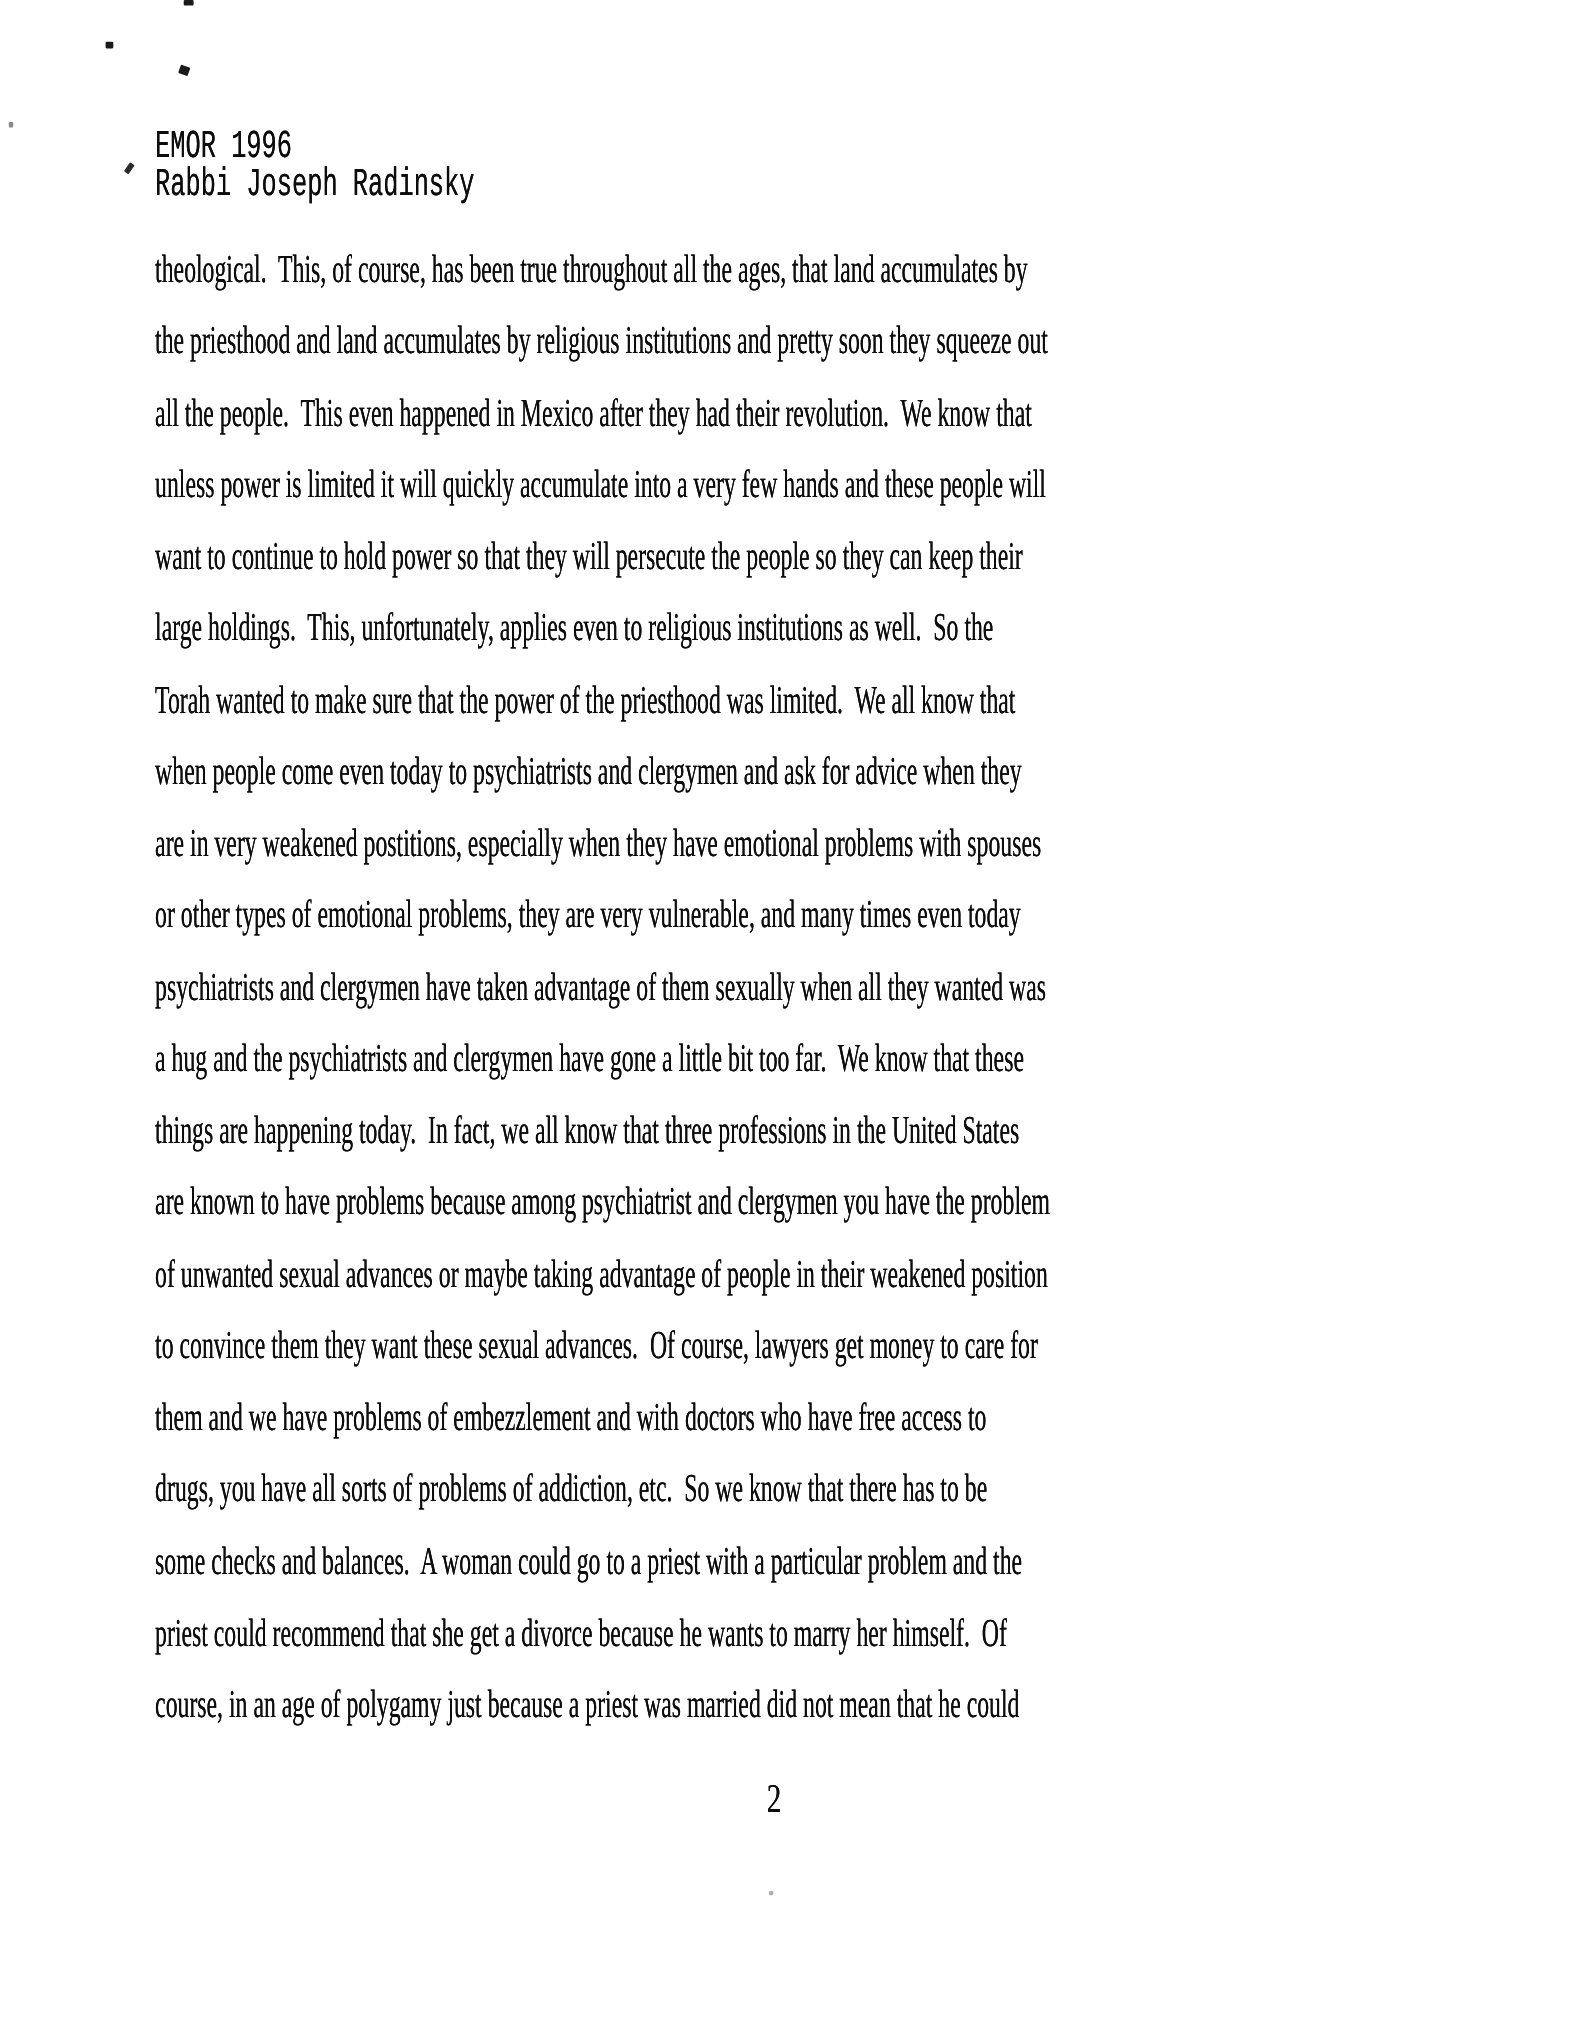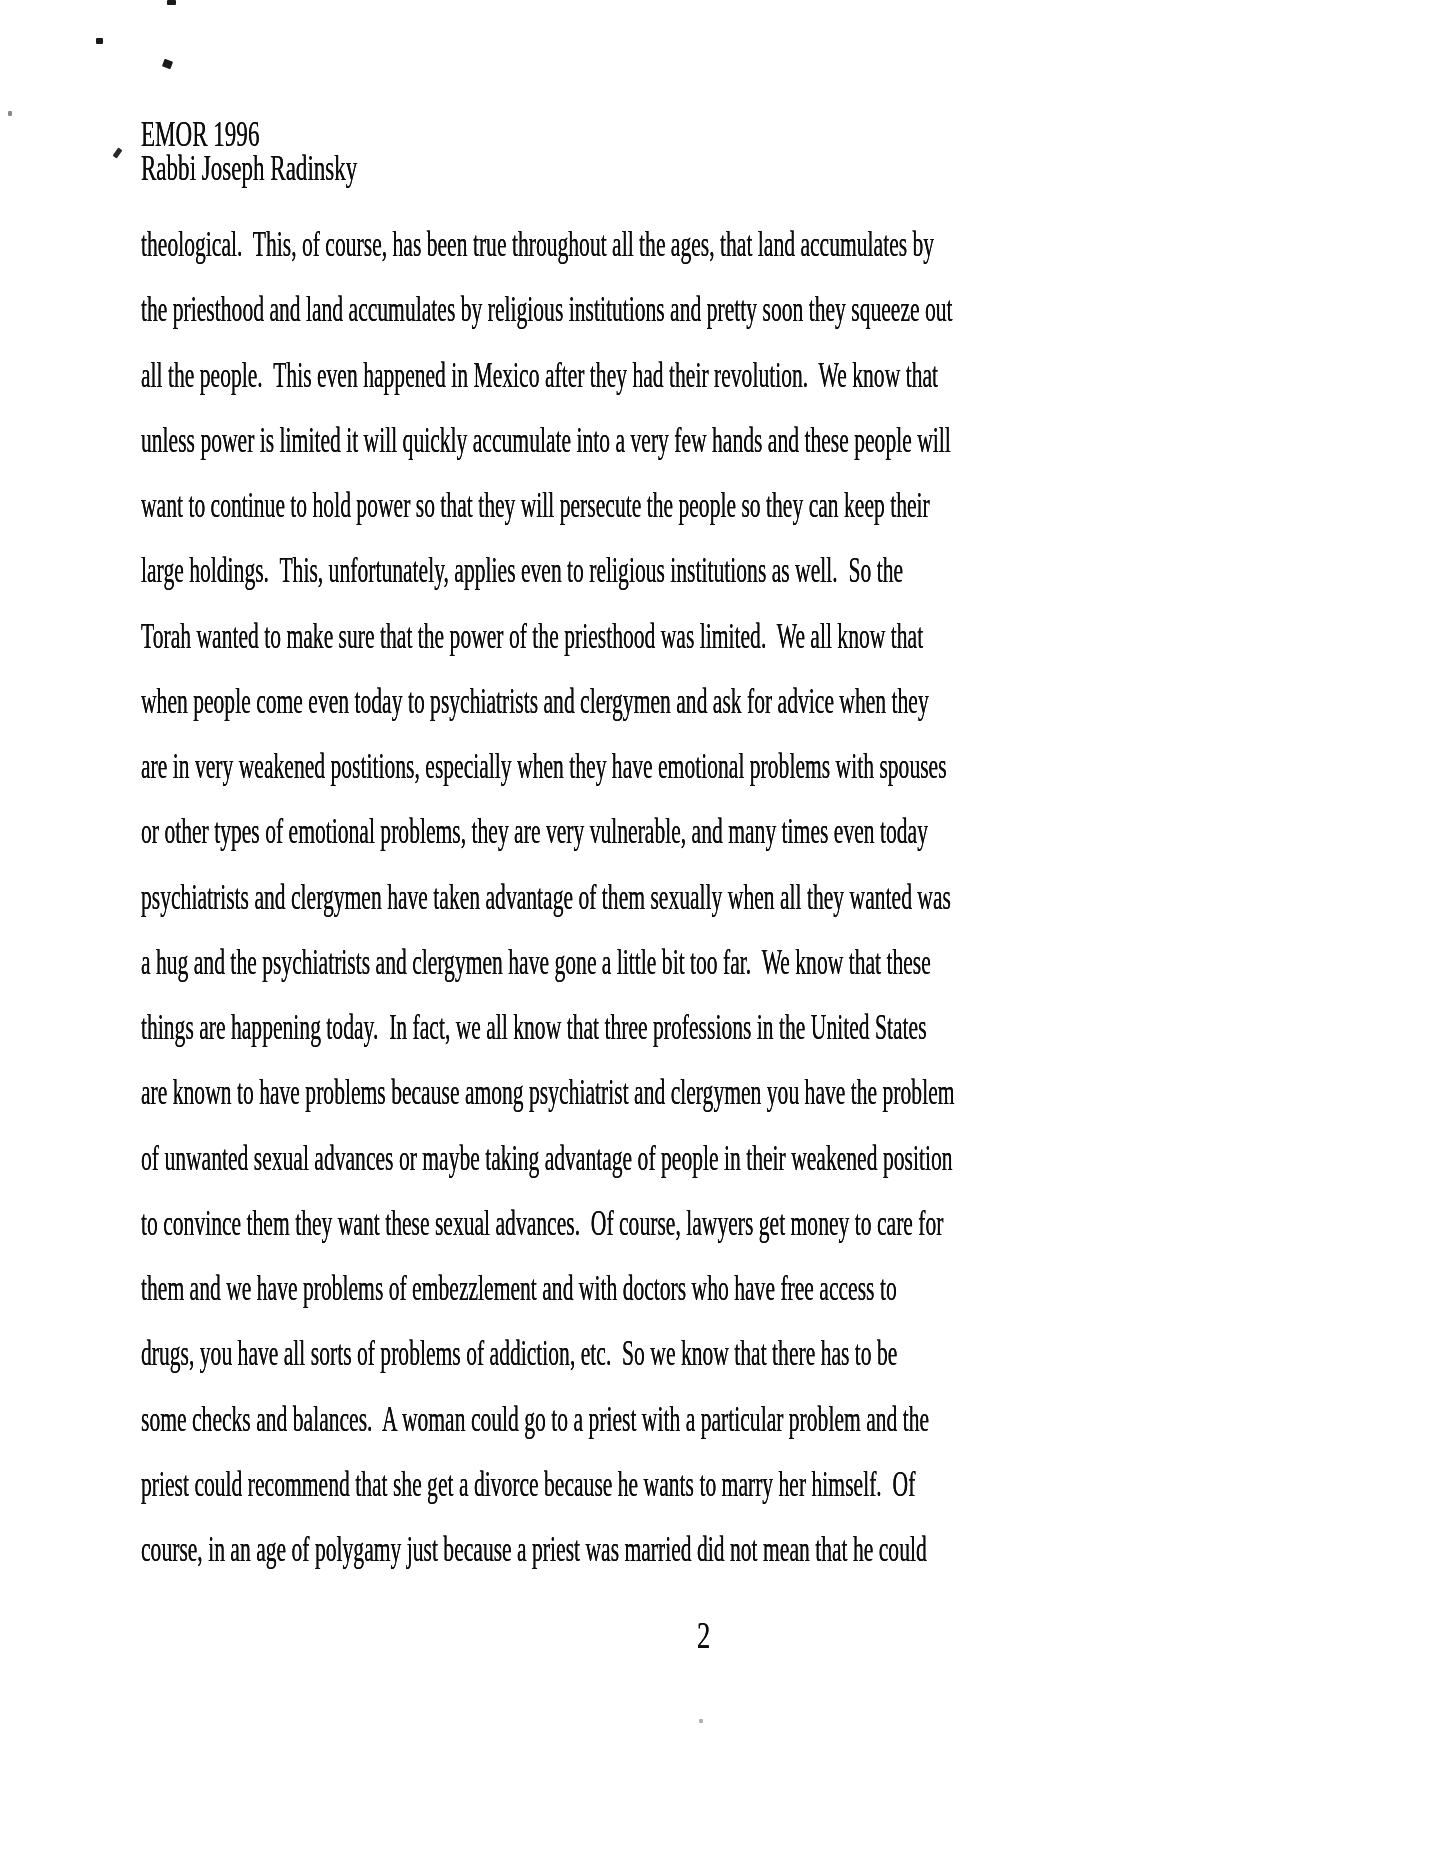--- a/index.html
+++ b/index.html
@@ -13,20 +13,21 @@
     height: 1851px;
     background: #ffffff;
     overflow: hidden;
     font-family: "Liberation Serif", "DejaVu Serif", serif;
     color: #0d0d0d;
   }
   .header-block {
     position: absolute;
     left: 141px;
     top: 117px;
+    font-family: Liberation Mono, monospace;
   }
   .hline {
     font-size: 36px;
     line-height: 34px;
     white-space: pre;
     transform: scaleX(0.64);
     transform-origin: 0 0;
     text-shadow: 0 0 0.6px currentColor;
   }
   .body-block {

